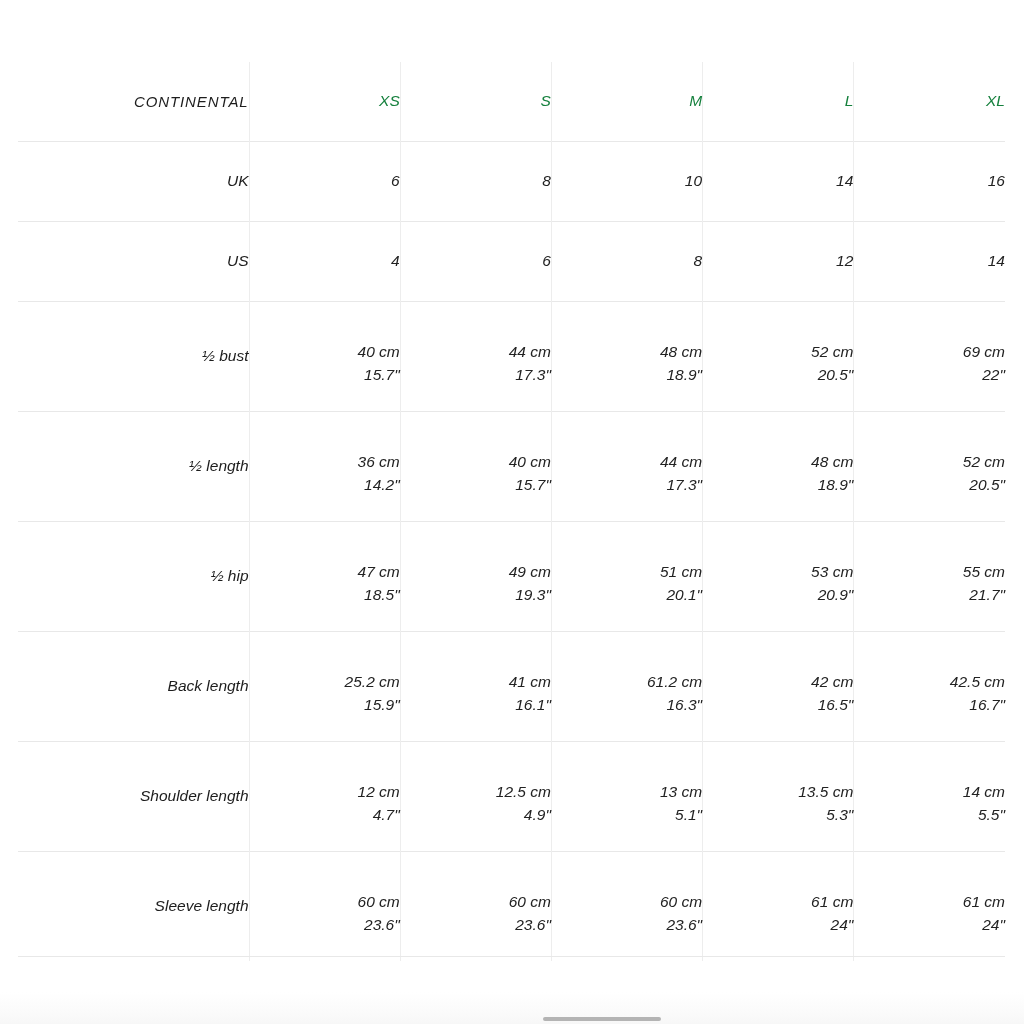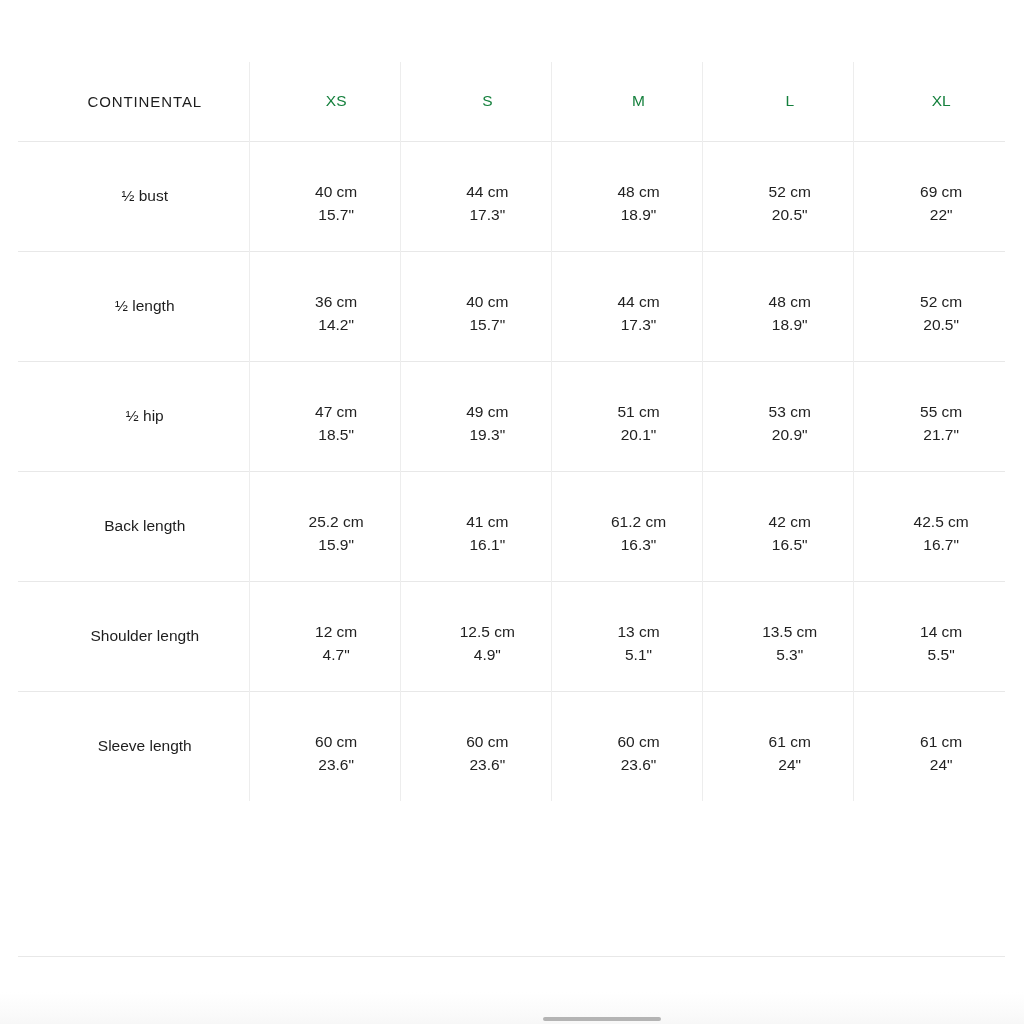--- a/index.html
+++ b/index.html
@@ -35,26 +35,27 @@
   }
 
   table.size-chart col.label-col { width: 230px; }
   table.size-chart col.size-col  { width: 150.5px; }
 
   table.size-chart th,
   table.size-chart td {
     border-top: 1px solid #e8e8e8;
     border-right: 1px solid #ededed;
     padding: 0 0 0 23px;
-    text-align: center;
+    text-align: right;
     vertical-align: middle;
     color: #222222;
     font-size: 15.5px;
     font-weight: 400;
     line-height: 1.28;
+    font-style: italic;
   }
 
   table.size-chart thead th {
     border-top: none;
   }
 
   table.size-chart tr > *:last-child {
     border-right: none;
   }
 
@@ -148,21 +149,37 @@
           <th class="label-head">CONTINENTAL</th>
           <th class="size-head">XS</th>
           <th class="size-head">S</th>
           <th class="size-head">M</th>
           <th class="size-head">L</th>
           <th class="size-head">XL</th>
         </tr>
       </thead>
       <tbody>
 
-
+        <tr class="single-row">
+          <td class="row-label">UK</td>
+          <td>6</td>
+          <td>8</td>
+          <td>10</td>
+          <td>14</td>
+          <td>16</td>
+        </tr>
+
+        <tr class="single-row">
+          <td class="row-label">US</td>
+          <td>4</td>
+          <td>6</td>
+          <td>8</td>
+          <td>12</td>
+          <td>14</td>
+        </tr>
 
         <tr class="double-row">
           <td class="row-label">½ bust</td>
           <td class="measure">
             <span class="cm-line">40 cm</span>
             <span class="in-line">15.7"</span>
           </td>
           <td class="measure">
             <span class="cm-line">44 cm</span>
             <span class="in-line">17.3"</span>

